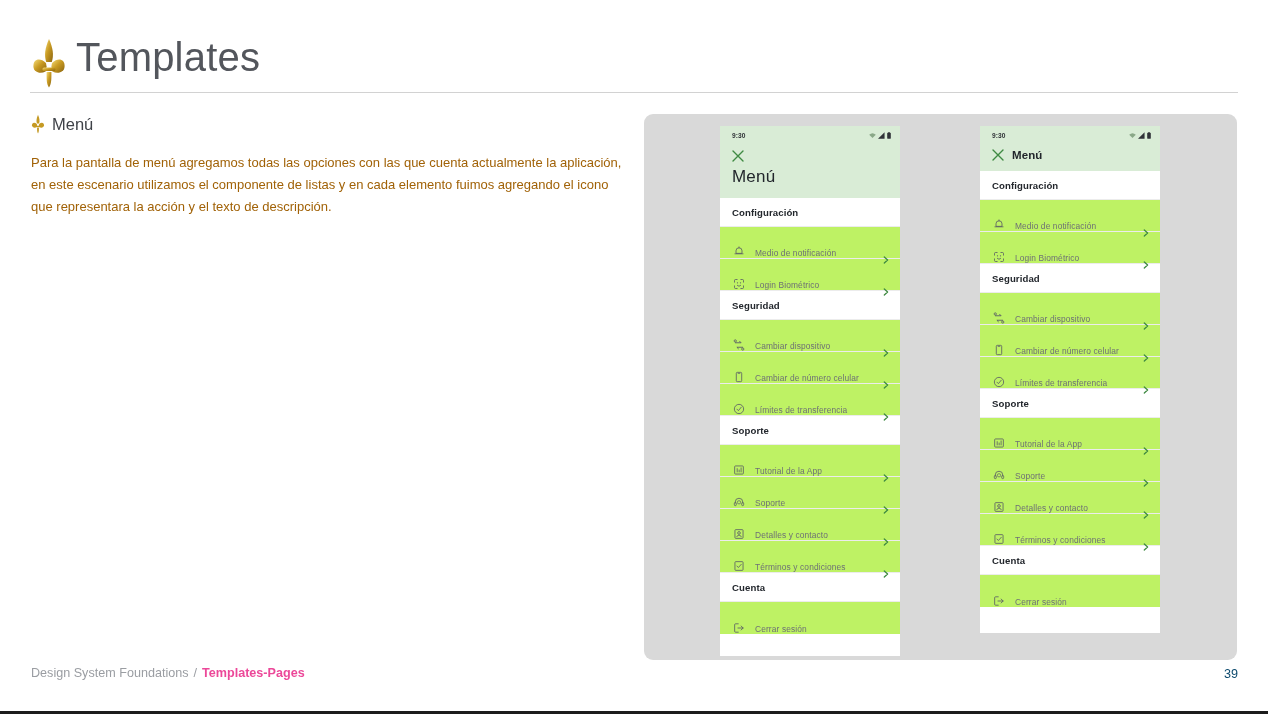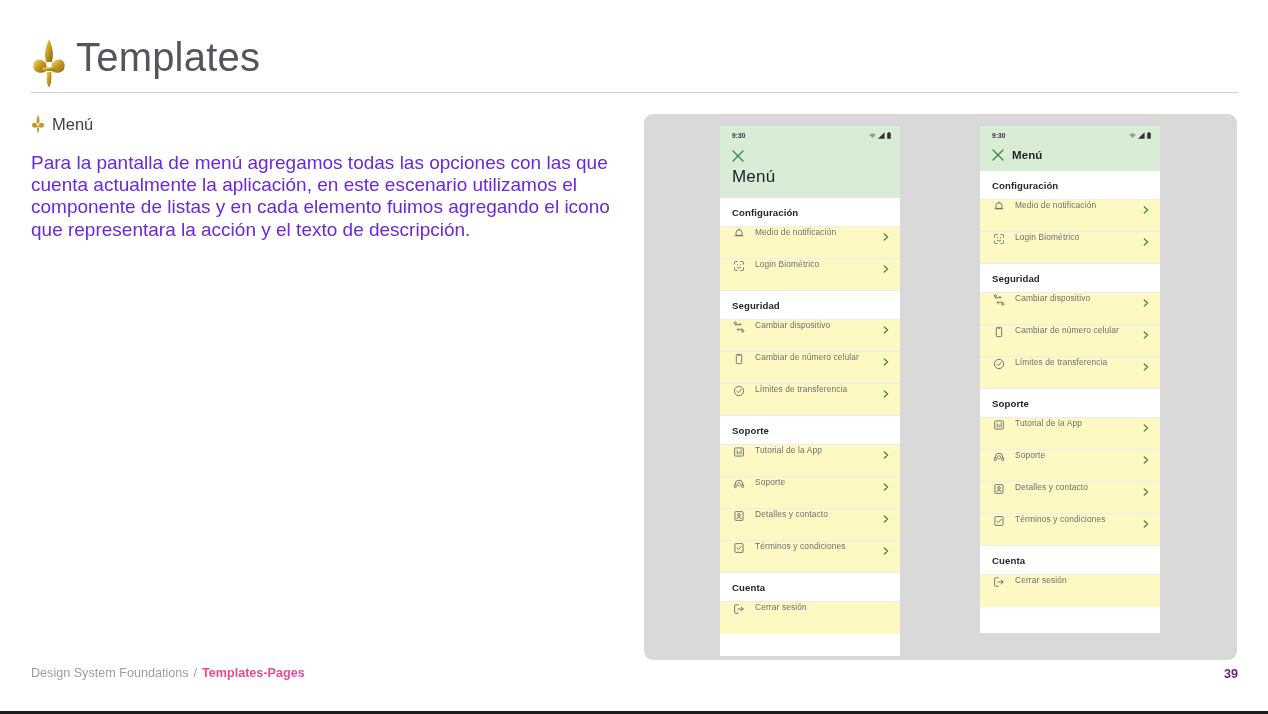--- a/index.html
+++ b/index.html
@@ -44,23 +44,23 @@
     display: flex; align-items: center; gap: 7px;
   }
   .fleur-sm { width: 14px; height: 20px; display:block; }
   .section-head-label {
     font-size: 16.5px; color: #3f4248; font-weight: 400;
   }
   .body-copy {
     position: absolute;
     left: 31px; top: 152px;
     width: 594px;
-    font-size: 19px;
+    font-size: 13px;
     line-height: 22.2px;
-    color: #6d28d9;
+    color: #a16207;
   }
 
   
   .mock-canvas {
     position: absolute;
     left: 644px; top: 114px;
     width: 593px; height: 546px;
     background: #d9d9d9;
     border-radius: 9px;
   }
@@ -106,25 +106,25 @@
 
   
   .list { background: #fff; }
   .group-head {
     font-size: 9.6px; font-weight: 700; color: #22262c;
     padding: 9px 25px 8px 12px;
     letter-spacing: 0.1px;
     border-bottom: 1px solid #ececec;
   }
   .row {
-    display: flex; align-items: flex-start;
+    display: flex; align-items: flex-end;
     padding: 0 10px 0 12px;
     height: 32px;
     border-bottom: 1px solid #ececec;
-    background: #fef9c3;
+    background: #bef264;
   }
   .row:last-child { border-bottom: none; }
   .row-ico {
     width: 13px; height: 13px; flex: 0 0 13px;
     display: flex; align-items: center; justify-content: center;
     color: #5a5e65;
   }
   .row-ico svg { display: block; }
   .row-label {
     flex: 1 1 auto;
@@ -142,21 +142,21 @@
     left: 31px; top: 666px;
     display: flex; align-items: flex-start; gap: 5px;
     font-size: 12.6px;
   }
   .crumb-muted { color: #9a9da2; }
   .crumb-sep { color: #9a9da2; }
   .crumb-strong { color: #ec4899; font-weight: 700; }
   .page-num {
     position: absolute;
     right: 30px; top: 667px;
-    font-size: 12.6px; font-weight: 700; color: #701a75;
+    font-size: 12.6px; font-weight: 400; color: #0c4a6e;
   }
 </style>
 </head>
 <body>
 
 <div class="page">
 
   <div class="page-header">
     <span>
       <svg class="fleur-lg" viewBox="0 0 36 52">

